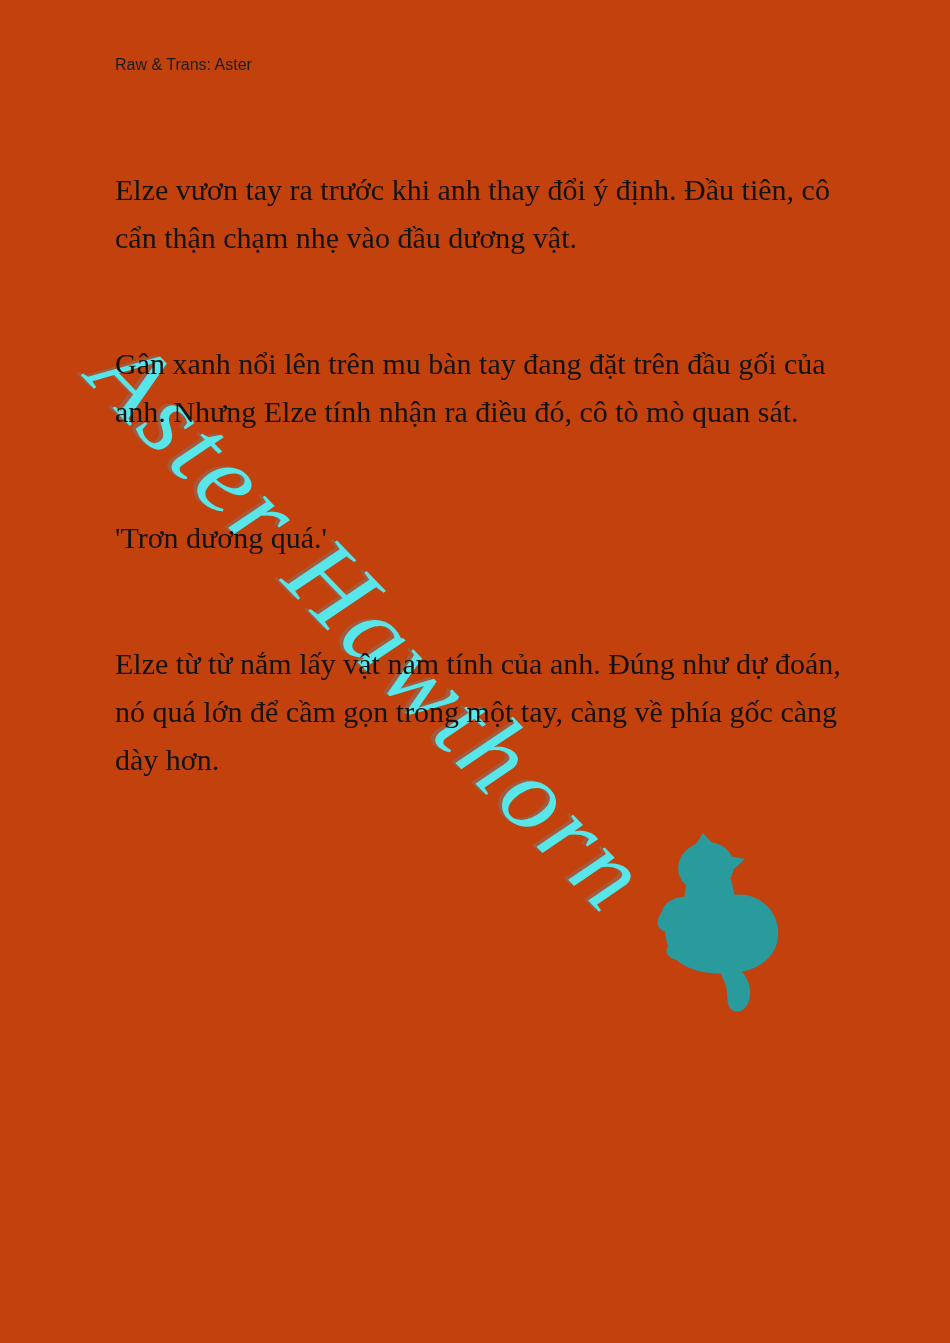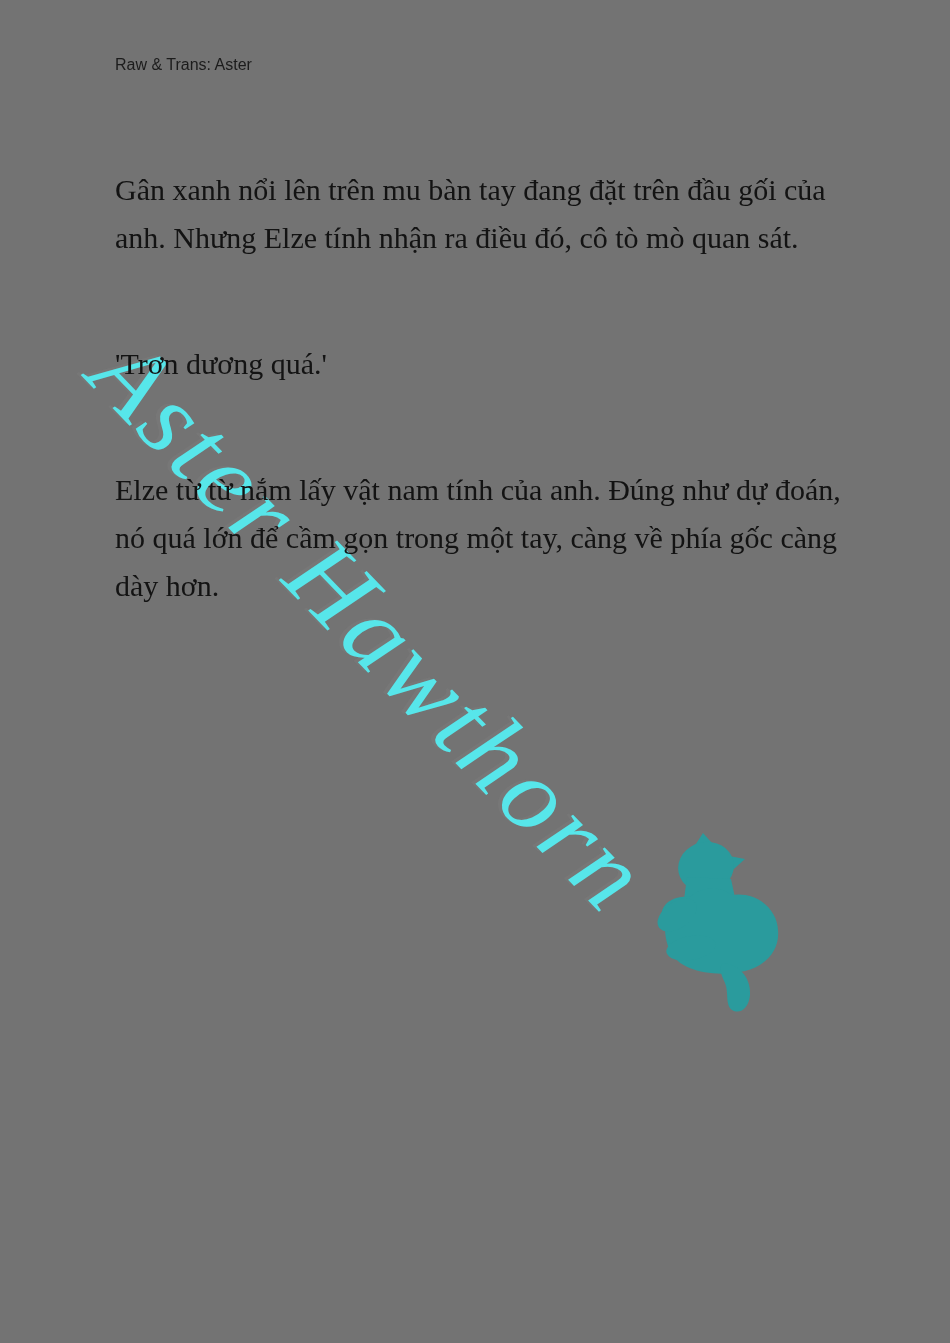--- a/index.html
+++ b/index.html
@@ -1,20 +1,20 @@
 <!DOCTYPE html>
 <html style="--wm-color: #57e6ea;"><head>
 <meta charset="utf-8">
 <style>
   html, body { margin: 0; padding: 0; background: #ffffff; }
   .page {
     position: relative;
     width: 950px;
     height: 1343px;
-    background: #737373;
+    background: #c2410c;
     overflow: hidden;
     font-family: "Liberation Serif", serif;
   }
   .header-credit {
     position: absolute;
     left: 115px;
     top: 56px;
     font-family: "Liberation Sans", sans-serif;
     font-size: 16px;
     color: #1c1c1c;
@@ -96,20 +96,22 @@
 
       <path d="M 78,138
                C 96,140 106,154 105,170
                C 104,183 95,190 87,185
                C 80,180 84,168 80,158
                C 76,149 73,142 78,138 Z"></path>
     </g>
   </svg>
 
   <div class="content">
+    <p>Elze vươn tay ra trước khi anh thay đổi ý định. Đầu tiên, cô
+cẩn thận chạm nhẹ vào đầu dương vật.</p>
     <p>Gân xanh nổi lên trên mu bàn tay đang đặt trên đầu gối của
 anh. Nhưng Elze tính nhận ra điều đó, cô tò mò quan sát.</p>
     <p>'Trơn dương quá.'</p>
     <p>Elze từ từ nắm lấy vật nam tính của anh. Đúng như dự đoán,
 nó quá lớn để cầm gọn trong một tay, càng về phía gốc càng
 dày hơn.</p>
   </div>
 
 </div>
 

